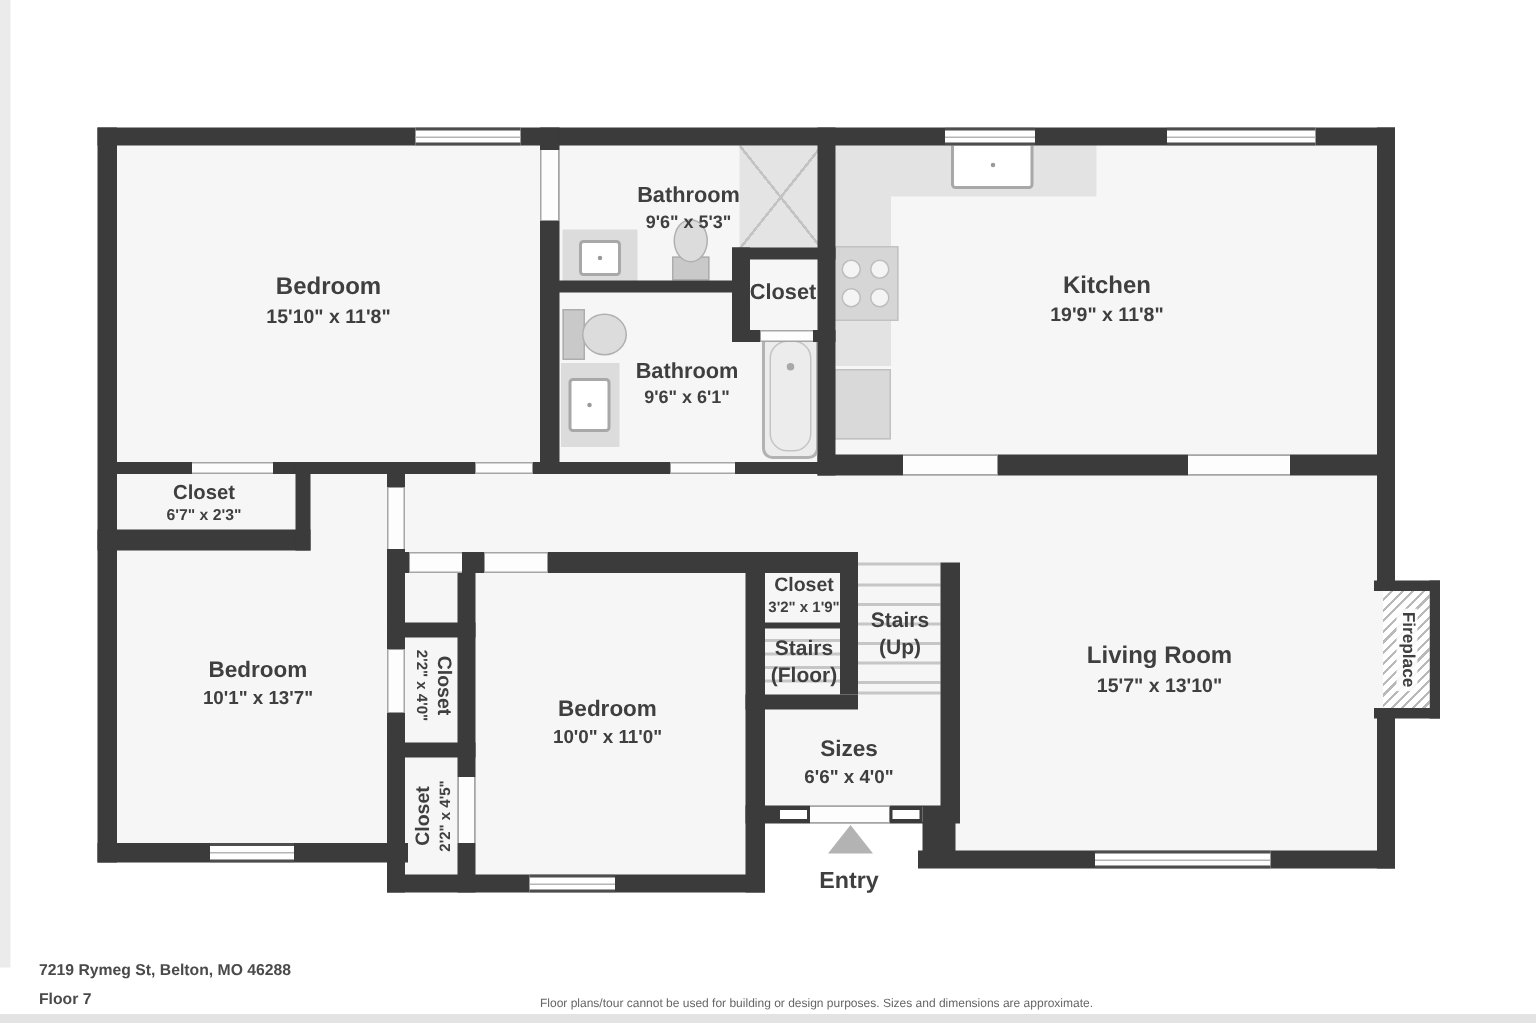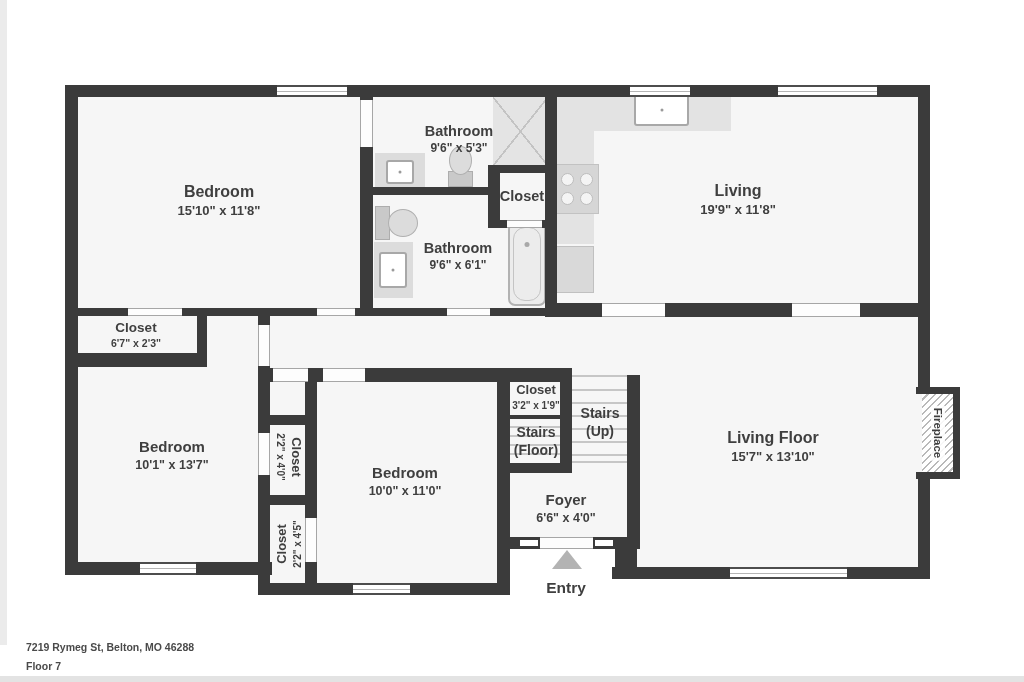--- a/index.html
+++ b/index.html
@@ -187,21 +187,21 @@
   <div class="lbl med" style="left:459px;top:139px;">
     <div class="n">Bathroom</div>
       <div class="d">9'6" x 5'3"</div>
   </div>
   <div class="lbl med" style="left:458px;top:256px;">
     <div class="n">Bathroom</div>
       <div class="d">9'6" x 6'1"</div>
   </div>
   <div class="lbl single" style="left:522px;top:196px;">Closet</div>
   <div class="lbl big" style="left:738px;top:200px;">
-    <div class="n">Living</div>
+    <div class="n">Kitchen</div>
       <div class="d">19'9" x 11'8"</div>
   </div>
   <div class="lbl sml" style="left:136px;top:335px;">
     <div class="n">Closet</div>
       <div class="d">6'7" x 2'3"</div>
   </div>
   <div class="lbl big2" style="left:172px;top:455px;">
     <div class="n">Bedroom</div>
       <div class="d">10'1" x 13'7"</div>
   </div>
@@ -223,25 +223,26 @@
   </div>
   <div class="lbl st" style="left:536px;top:441px;">
     <div class="n">Stairs</div>
       <div class="d">(Floor)</div>
   </div>
   <div class="lbl st" style="left:600px;top:422px;">
     <div class="n">Stairs</div>
       <div class="d">(Up)</div>
   </div>
   <div class="lbl big2" style="left:566px;top:508px;">
-    <div class="n">Foyer</div>
+    <div class="n">Sizes</div>
       <div class="d">6'6" x 4'0"</div>
   </div>
   <div class="lbl big" style="left:773px;top:447px;">
-    <div class="n">Living Floor</div>
+    <div class="n">Living Room</div>
       <div class="d">15'7" x 13'10"</div>
   </div>
   <div class="lbl" style="left:566px;top:588px;font-weight:700;font-size:15.5px;">Entry</div>
 
   <div class="foot" style="left:26px;top:641px;font-size:10.5px;">7219 Rymeg St, Belton, MO 46288</div>
   <div class="foot" style="left:26px;top:660px;font-size:10.5px;">Floor 7</div>
+  <div class="foot" style="left:360px;top:664px;font-size:8px;font-weight:400;color:#666;">Floor plans/tour cannot be used for building or design purposes. Sizes and dimensions are approximate.</div>
 
 </div>
 
 </body></html>

